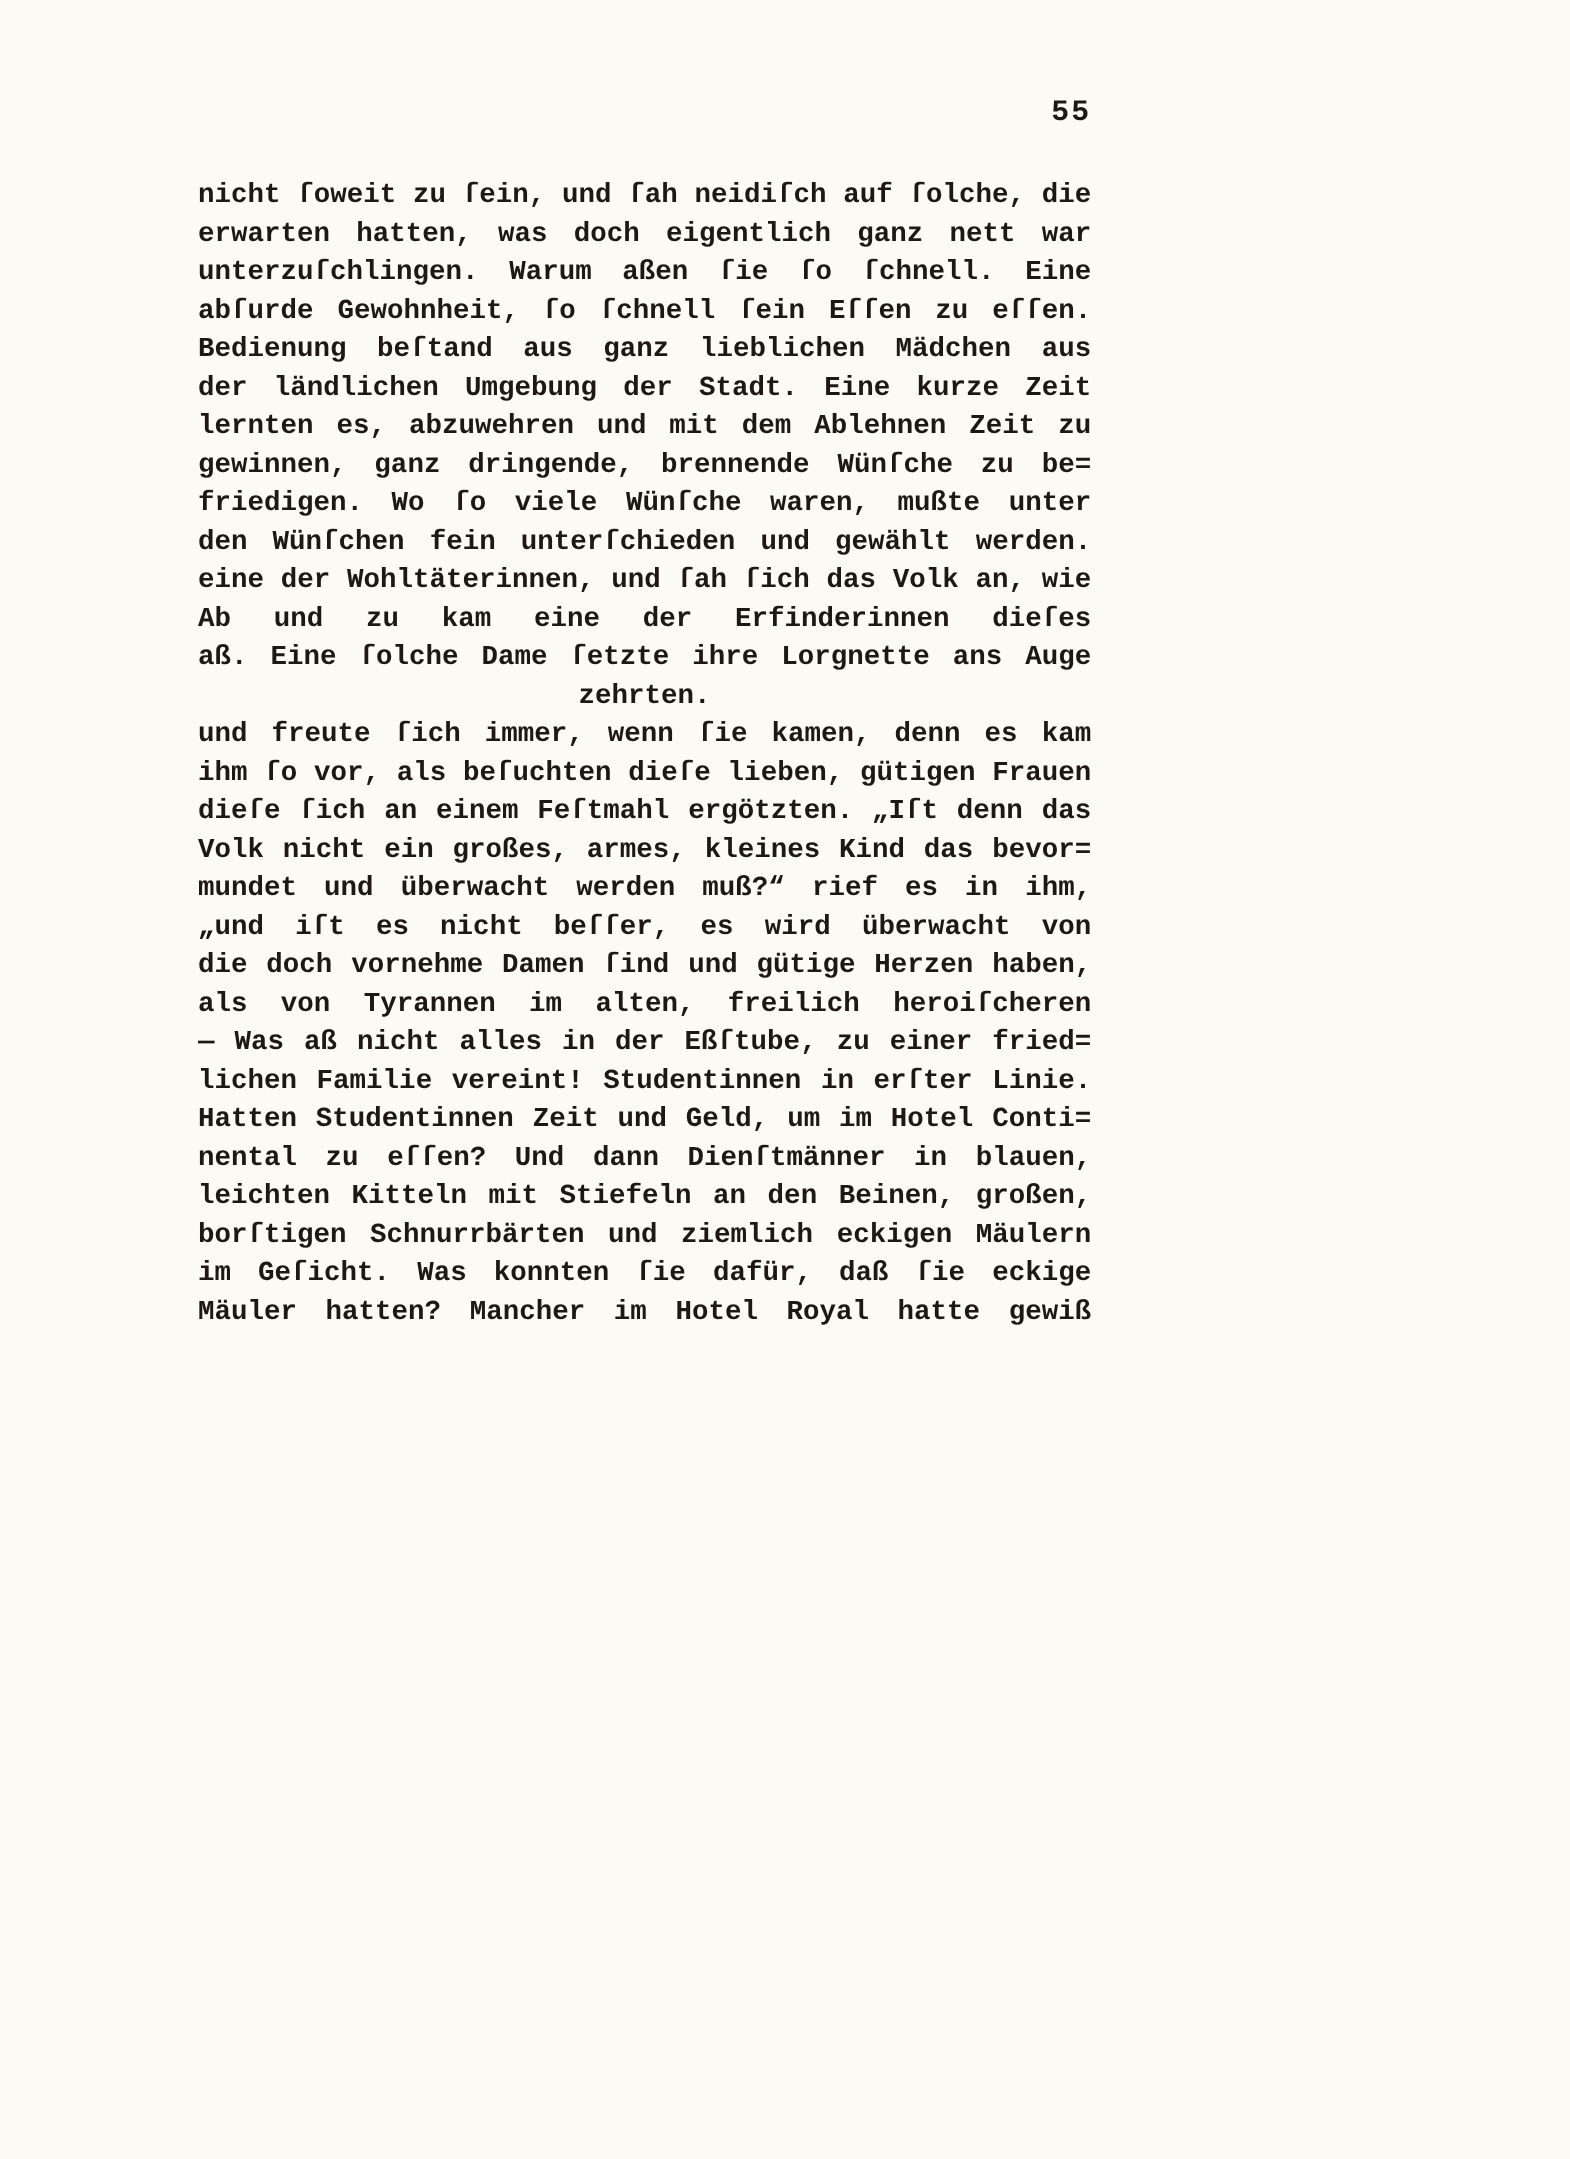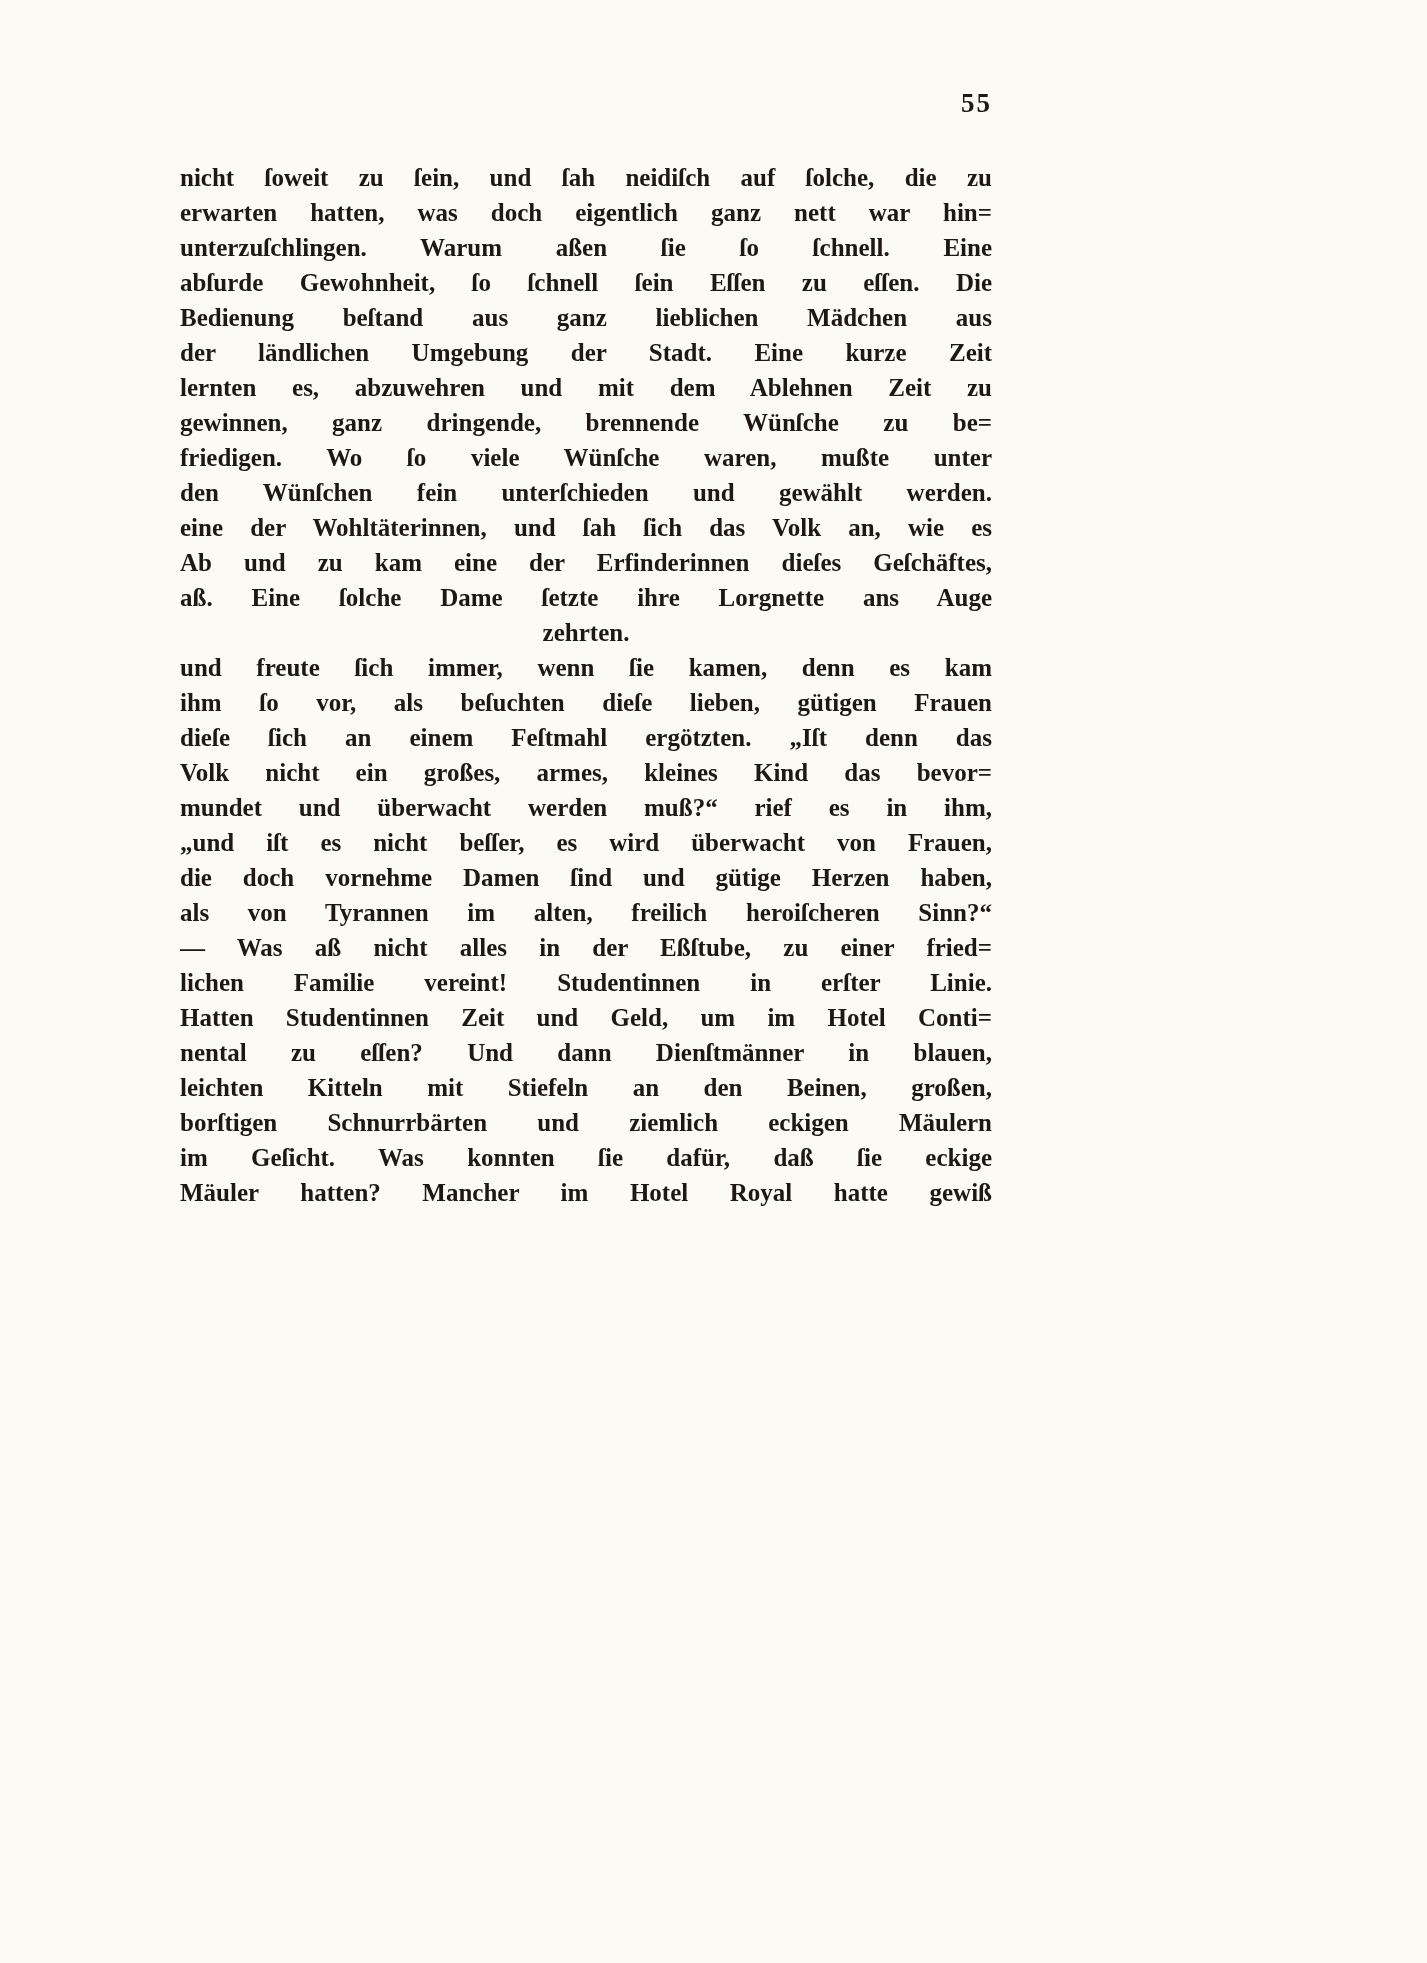--- a/index.html
+++ b/index.html
@@ -7,21 +7,21 @@
     margin: 0;
     padding: 0;
     background: #fbfaf4;
   }
   .page {
     position: relative;
     width: 1427px;
     height: 1963px;
     background: #fbfaf4;
     overflow: hidden;
-    font-family: Liberation Serif, serif;
+    font-family: Liberation Mono, monospace;
     color: #1d1813;
   }
   .page-number {
     position: absolute;
     top: 88px;
     left: 180px;
     width: 812px;
     text-align: right;
     font-size: 27px;
     font-weight: bold;

